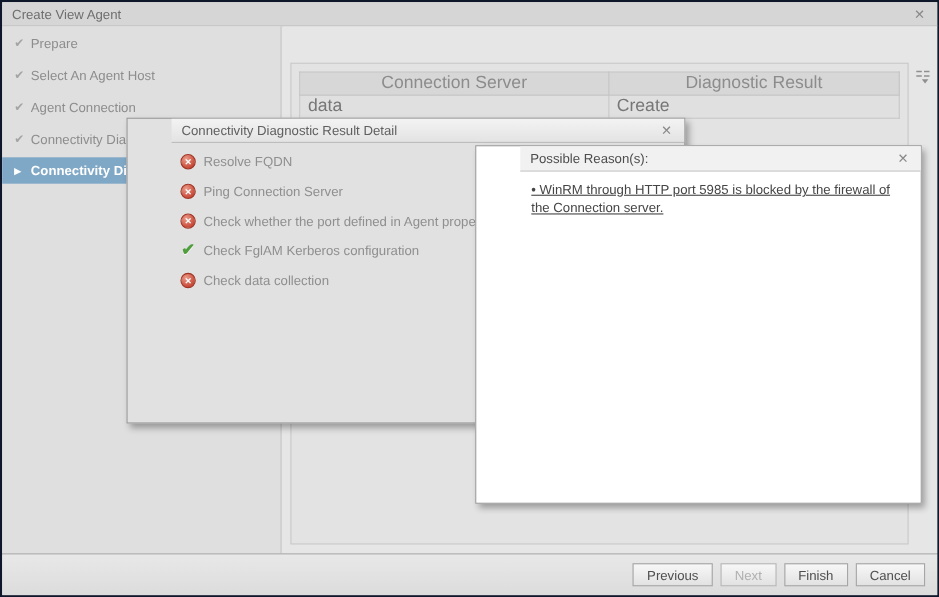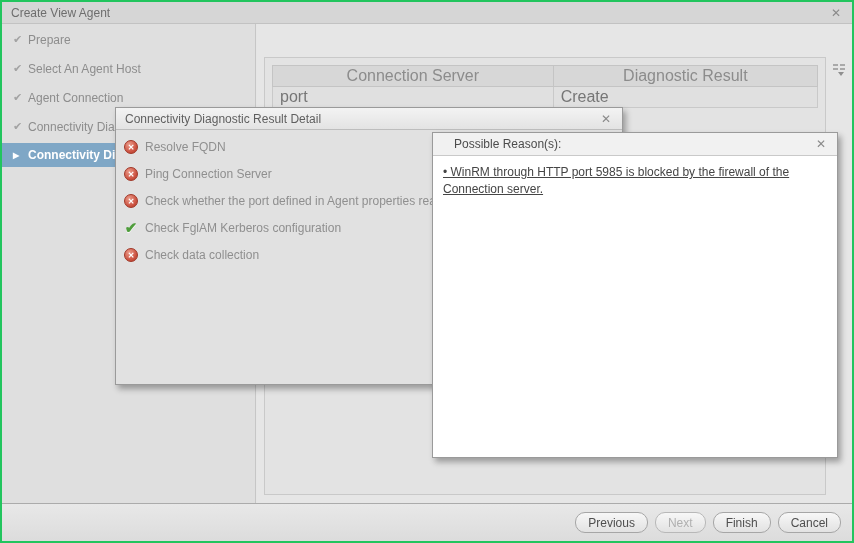--- a/index.html
+++ b/index.html
@@ -1,20 +1,20 @@
 <!DOCTYPE html>
 <html><head>
 <meta charset="utf-8">
 <style>
   * { margin:0; padding:0; box-sizing:border-box; }
   html,body { width:854px; height:543px; background:#f0f0f0; overflow:hidden;
               font-family:"Liberation Sans", sans-serif; }
 
   .window { position:absolute; inset:0; width:854px; height:543px;
-            border:2px solid #22c55e; background:#e5e5e5; }
+            border:2px solid #0f172a; background:#e5e5e5; }
 
   
   .titlebar { position:absolute; left:0; top:0; right:0; height:22px;
               background:#d6d6d6; border-bottom:1px solid #c2c2c2;
               display:flex; align-items:center; }
   .titlebar .title { padding-left:9px; font-size:12px; color:#6e6e6e; }
   .close-btn { position:absolute; right:8px; top:3px; width:16px; height:16px;
                text-align:center; line-height:16px; font-size:12px; color:#8a8a8a;
                cursor:default; }
 
@@ -48,27 +48,27 @@
   .col-1 { width:51.5%; } .col-2 { width:48.5%; }
   .table-menu-icon { position:absolute; right:5px; top:38px; width:16px; height:16px; }
 
   
   .footer { position:absolute; left:0; bottom:0; right:0; height:38px;
             border-top:1px solid #ababab;
             background:linear-gradient(#e8e8e8,#dcdcdc); }
   .footer .btn-row { position:absolute; right:11px; top:8px; display:flex; gap:7px; }
   button.btn { height:21px; min-width:46px; padding:0 12px; font-size:12px;
                color:#4f4f4f; font-family:"Liberation Sans", sans-serif;
-               border:1px solid #a6a6a6; border-radius:10px;
+               border:1px solid #a6a6a6; border-radius:0;
                background:linear-gradient(#f7f7f7,#e2e2e2); cursor:default; }
   button.btn.disabled { color:#b0b0b0; border-color:#b8b8b8; }
 
   
   .popup { position:absolute; border:1px solid #9a9a9a;
-           box-shadow:3px 4px 6px rgba(0,0,0,0.32); }
+           box-shadow:3px 4px 6px rgba(0,0,0,0.32);padding-left:40px; }
   .popup-titlebar { height:22px; display:flex; align-items:center;
                     border-bottom:1px solid #bdbdbd;
                     background:linear-gradient(#f3f3f3,#e3e3e3); }
   .popup-titlebar .popup-title { padding-left:9px; font-size:12px; color:#5f5f5f; }
   .popup .close-btn { top:3px; }
 
   
   .detail-popup { left:113px; top:105px; width:508px; height:278px;
                   background:#e1e1e1; z-index:10; }
   .check-list { padding-top:3px; }
@@ -80,21 +80,21 @@
                         background:radial-gradient(circle at 35% 30%, #eb9c8b, #cd5443 62%, #b23a28);
                         color:#ffffff; font-size:8px; line-height:13px; font-weight:bold; }
   .status-icon.passed { color:#4f9d3c; font-size:15px; line-height:14px;
                         font-weight:bold; text-shadow:0 1px 0 rgba(255,255,255,0.8); }
 
   
   .reasons-popup { left:430px; top:130px; width:406px; height:326px;
                    background:#ffffff; z-index:20; }
   .reasons-popup .popup-titlebar { height:23px; background:#f1f1f1;
                                    border-bottom:1px solid #c9c9c9; }
-  .reasons-popup .popup-title { color:#4c4c4c;margin-left:12px; }
+  .reasons-popup .popup-title { color:#4c4c4c; }
   .reason-body { padding:8px 10px; font-size:12px; color:#454545; line-height:17px;text-decoration:underline; }
 </style>
 </head>
 <body>
 
 <div class="window">
 
   <div class="titlebar">
     <span class="title">Create View Agent</span>
     <span class="close-btn">✕</span>
@@ -127,21 +127,21 @@
     <div class="content-box">
       <table class="result-table">
         <thead>
           <tr>
             <th class="col-1">Connection Server</th>
             <th class="col-2">Diagnostic Result</th>
           </tr>
         </thead>
         <tbody>
           <tr>
-            <td>port</td>
+            <td>data</td>
             <td>Create</td>
           </tr>
         </tbody>
       </table>
     </div>
     <div class="table-menu-icon">
       <svg width="16" height="16" viewBox="0 0 16 16">
         <g stroke="#8f8f8f" stroke-width="1.4">
           <line x1="2" y1="3" x2="7" y2="3"></line>
             <line x1="9" y1="3" x2="14" y2="3"></line>

